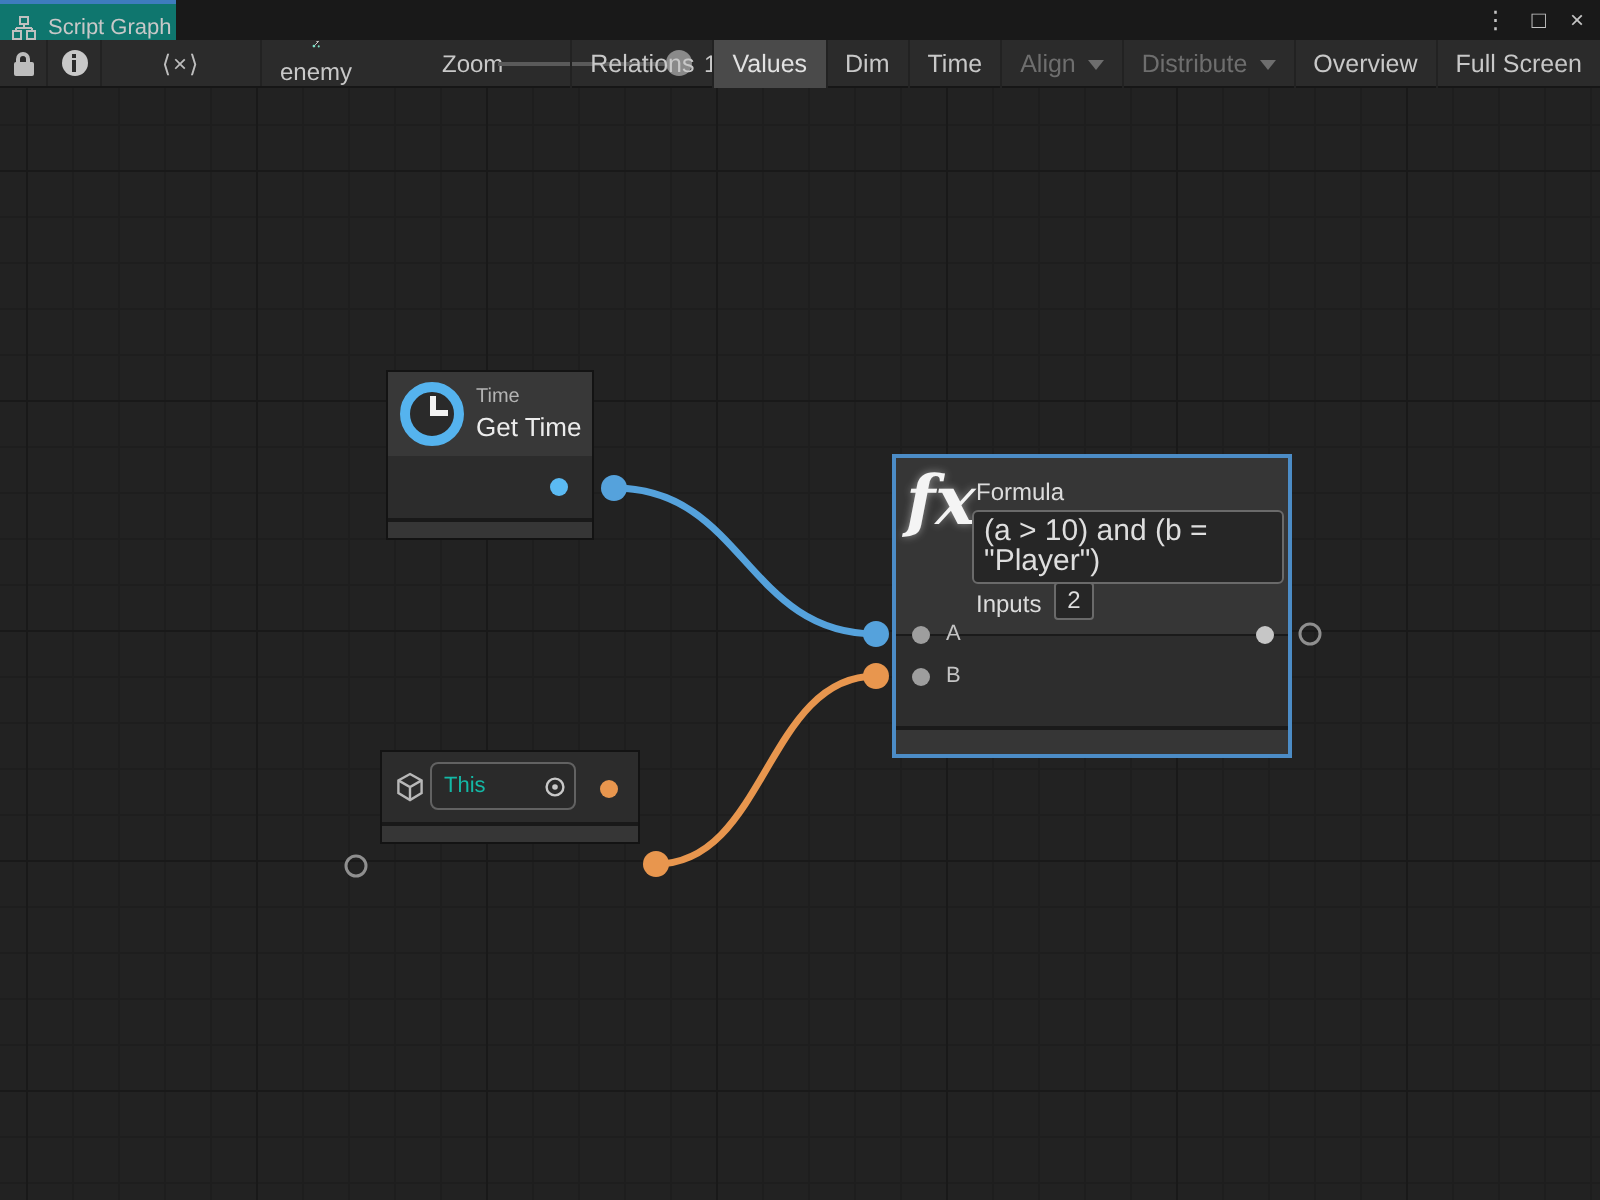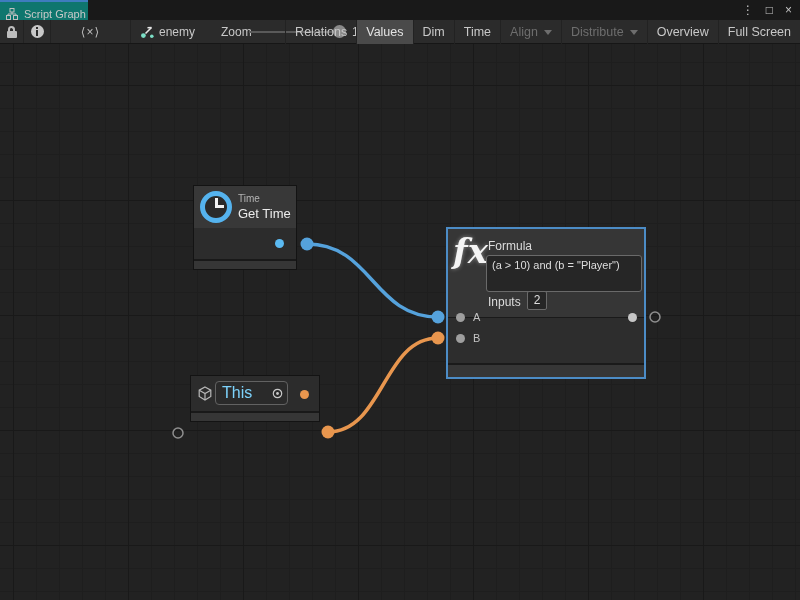--- a/index.html
+++ b/index.html
@@ -23,21 +23,21 @@
   .tbtn { height:23px; display:flex; align-items:center; justify-content:center;
     border-right:1px solid #222222; padding:0 6px; }
   .btn-lock { width:24px; } .btn-info { width:27px; } .btn-code { width:80px; color:#BDBDBD; letter-spacing:1px; }
   .lock { display:flex; flex-direction:column; align-items:center; }
   .lock .shackle { width:7px; height:5px; border:2px solid #BDBDBD; border-bottom:none;
     border-radius:4px 4px 0 0; }
   .lock .body { width:10px; height:7px; background:#BDBDBD; border-radius:1px; }
   .info-circle { width:13px; height:13px; border-radius:50%; background:#C8C8C8; position:relative; }
   .info-circle::before { content:""; position:absolute; left:5.5px; top:2px; width:2px; height:2px; background:#2B2B2B; }
   .info-circle::after  { content:""; position:absolute; left:5.5px; top:5px; width:2px; height:6px; background:#2B2B2B; }
-  .graph-ref { left:140px; gap:5px; }
+  .graph-ref { left:140px; gap:5px;flex-direction:column; }
   .zoom-label { left:221px; }
   .zoom-track { position:absolute; left:249px; top:11px; width:90px; height:2px; background:#5A5A5A; }
   .zoom-knob { position:absolute; left:333px; top:5px; width:13px; height:13px; border-radius:50%; background:#8A8A8A; }
   .zoom-value { left:352px; }
   .rgroup { position:absolute; right:0; top:0; height:23px; display:flex; }
   .rbtn { height:23px; display:flex; align-items:center; padding:12px 9px;
     border-left:1px solid #222222; font-size:12.5px; color:#C8C8C8; white-space:nowrap; }
   .rbtn.active { background:#4A4A4A; color:#E2E2E2; }
   .rbtn.disabled { color:#6E6E6E; }
   .caret { width:0; height:0; border-left:4px solid transparent; border-right:4px solid transparent;
@@ -76,35 +76,35 @@
   
   .node-formula { left:446px; top:183px; width:200px; height:152px; border:2px solid #4C8CC6; background:#2D2D2D; }
   .f-header { position:absolute; left:0; top:0; width:196px; height:88px; background:#363636; }
   .f-divider { position:absolute; left:0; top:88px; width:196px; height:1px; background:#1A1A1A; }
   .f-sep { position:absolute; left:0; top:134px; width:196px; height:2px; background:#1A1A1A; }
   .f-footer { position:absolute; left:0; top:136px; width:196px; height:12px; background:#363636; }
   .fx { position:absolute; left:5px; top:2px; font-family:"DejaVu Serif", serif; font-style:italic;
     font-weight:bold; font-size:34px; color:#F4F4F4; text-shadow:0 0 4px rgba(255,255,255,0.45); }
   .f-title { position:absolute; left:40px; top:10px; font-size:12px; color:#DCDCDC; }
   .f-field { position:absolute; left:38px; top:26px; width:156px; height:37px; background:#262626;
-    border:1px solid #6A6A6A; border-radius:3px; padding:2px 5px; font-size:11px; line-height:15px;
+    border:1px solid #6A6A6A; border-radius:3px; padding:2px 5px; font-size:15px; line-height:15px;
     color:#DEDEDE; overflow:hidden; }
   .f-inputs-label { position:absolute; left:40px; top:66px; font-size:12px; color:#DCDCDC; }
   .f-stepper { position:absolute; left:79px; top:62px; width:20px; height:19px; background:#262626;
     border:1px solid #6A6A6A; border-radius:2px; font-size:12px; color:#DEDEDE; text-align:center;
     line-height:17px; }
   .port-label { position:absolute; font-size:11px; color:#C4C4C4; }
 
   
   .node-go { left:190px; top:331px; width:130px; }
   .node-go .nheader { height:38px; }
   .node-go .nbody { height:35px; }
   .go-field { position:absolute; left:24px; top:5px; width:73px; height:24px; background:#2A2A2A;
     border:1px solid #626262; border-radius:4px; display:flex; align-items:center; }
-  .go-field .val { flex:1; padding-left:6px; font-size:16px; color:#7dd3fc; }
+  .go-field .val { flex:1; padding-left:6px; font-size:11px; color:#14b8a6; }
   .go-field .picker { width:20px; height:100%; display:flex; align-items:center; justify-content:center; }
 </style>
 </head>
 <body>
 
 <div class="root">
 
   <div class="titlebar">
     <div class="tab">
       <svg width="12" height="12" viewBox="0 0 12 12">

